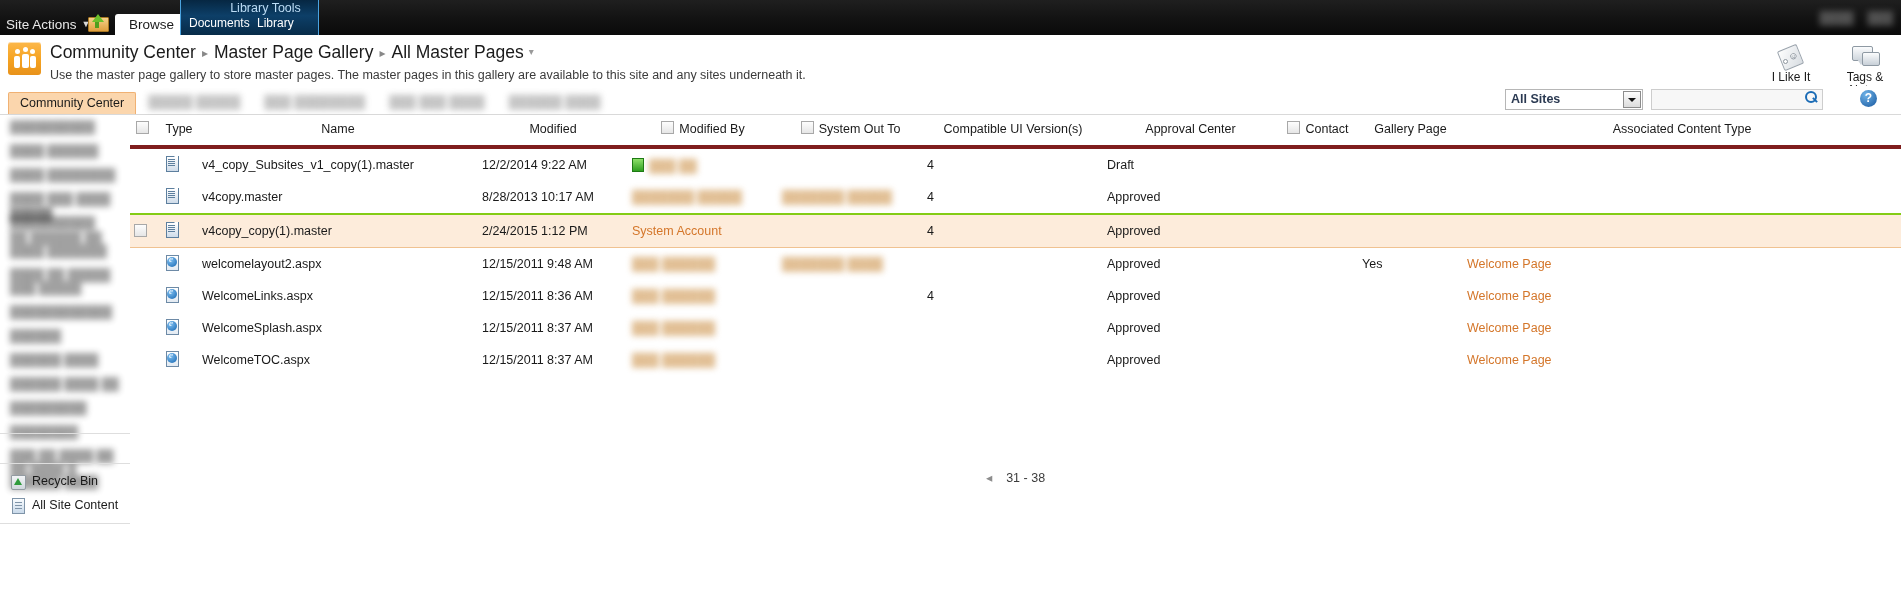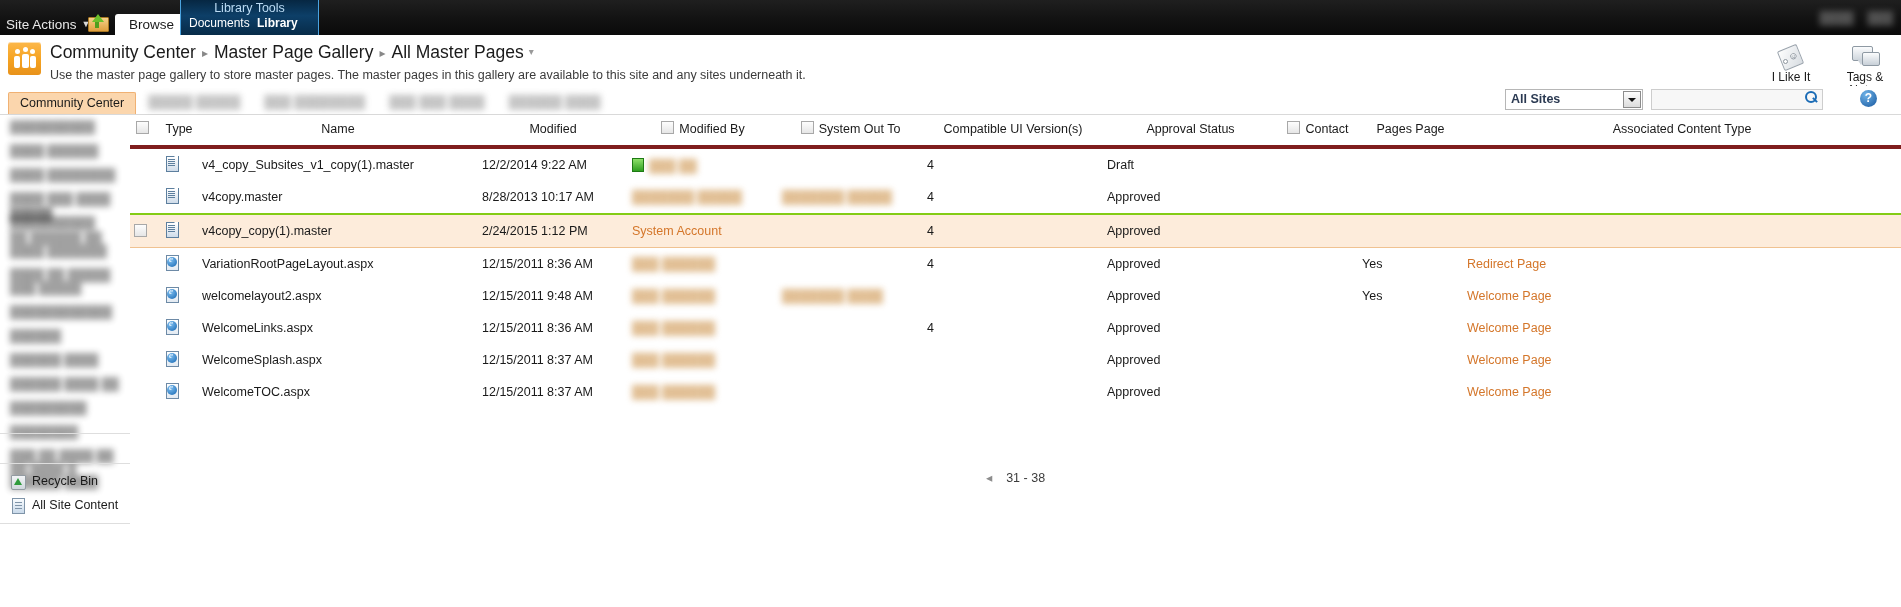--- a/index.html
+++ b/index.html
@@ -43,28 +43,28 @@
     padding:3px 14px 0 14px;background:#fff;color:#1b1b1b;font-size:13.5px;
     border-radius:3px 3px 0 0;cursor:pointer;
   }
   .contextual-group{
     position:absolute;left:180px;top:0;width:137px;height:35px;
     background:linear-gradient(to bottom,#062742 0%,#0d3f68 45%,#072b48 100%);
     border-left:1px solid #4aa3e0;border-right:1px solid #4aa3e0;
   }
   .cg-title{
     position:absolute;top:1px;left:0;width:100%;text-align:center;
-    color:#bcdcf5;font-size:12.5px;
+    color:#bcdcf5;font-size:12.5px;padding-left:16px;
   }
   .cg-tabs{position:absolute;top:16px;left:0;width:100%;}
   .cg-tab{
     position:absolute;top:0;color:#fff;font-size:12px;cursor:pointer;white-space:nowrap;
   }
   .cg-tab.t0{left:8px;}
-  .cg-tab.t1{left:76px;font-weight:bold;}
+  .cg-tab.t1{left:76px;}
   .ribbon-right{
     position:absolute;right:8px;top:11px;
     display:flex;gap:14px;filter:blur(3.4px);opacity:.45;
   }
   .ribbon-right span{color:#9a9a9a;font-size:12px;}
 
   
   .header{
     position:relative;height:50px;width:100%;background:#fff;
     border-bottom:1px solid #fff;
@@ -432,23 +432,23 @@
       </colgroup>
       <thead>
         <tr>
           <th><span class="hdr-cb"></span></th>
           <th>Type</th>
           <th>Name</th>
           <th>Modified</th>
           <th><span class="hdr-cb"></span><span>Modified By</span></th>
           <th><span class="hdr-cb"></span><span>System Out To</span></th>
           <th>Compatible UI Version(s)</th>
-          <th>Approval Status</th>
+          <th>Approval Center</th>
           <th><span class="hdr-cb"></span><span>Contact</span></th>
-          <th>Pages Page</th>
+          <th>Gallery Page</th>
           <th>Associated Content Type</th>
         </tr>
       </thead>
       <tbody>
 
         <tr class="row">
           <td></td>
           <td><span class="ico-master"><span class="pg"></span><span class="bar"></span><span class="fold"></span></span></td>
           <td>v4_copy_Subsites_v1_copy(1).master</td>
           <td>12/2/2014 9:22 AM</td>
@@ -482,33 +482,20 @@
           <td>2/24/2015 1:12 PM</td>
           <td><span class="sysacct">System Account</span></td>
           <td></td>
           <td>4</td>
           <td>Approved</td>
           <td></td>
           <td></td>
           <td></td>
         </tr>
 
-        <tr class="row">
-          <td></td>
-          <td><span class="ico-aspx"><span class="pg"></span><span class="e"></span></span></td>
-          <td>VariationRootPageLayout.aspx</td>
-          <td>12/15/2011 8:36 AM</td>
-          <td><span class="redacted-name">███ ██████</span></td>
-          <td></td>
-          <td>4</td>
-          <td>Approved</td>
-          <td></td>
-          <td>Yes</td>
-          <td><a class="lnk">Redirect Page</a></td>
-        </tr>
 
         <tr class="row">
           <td></td>
           <td><span class="ico-aspx"><span class="pg"></span><span class="e"></span></span></td>
           <td>welcomelayout2.aspx</td>
           <td>12/15/2011 9:48 AM</td>
           <td><span class="redacted-name">███ ██████</span></td>
           <td><span class="redacted-name">███████ ████</span></td>
           <td></td>
           <td>Approved</td>

